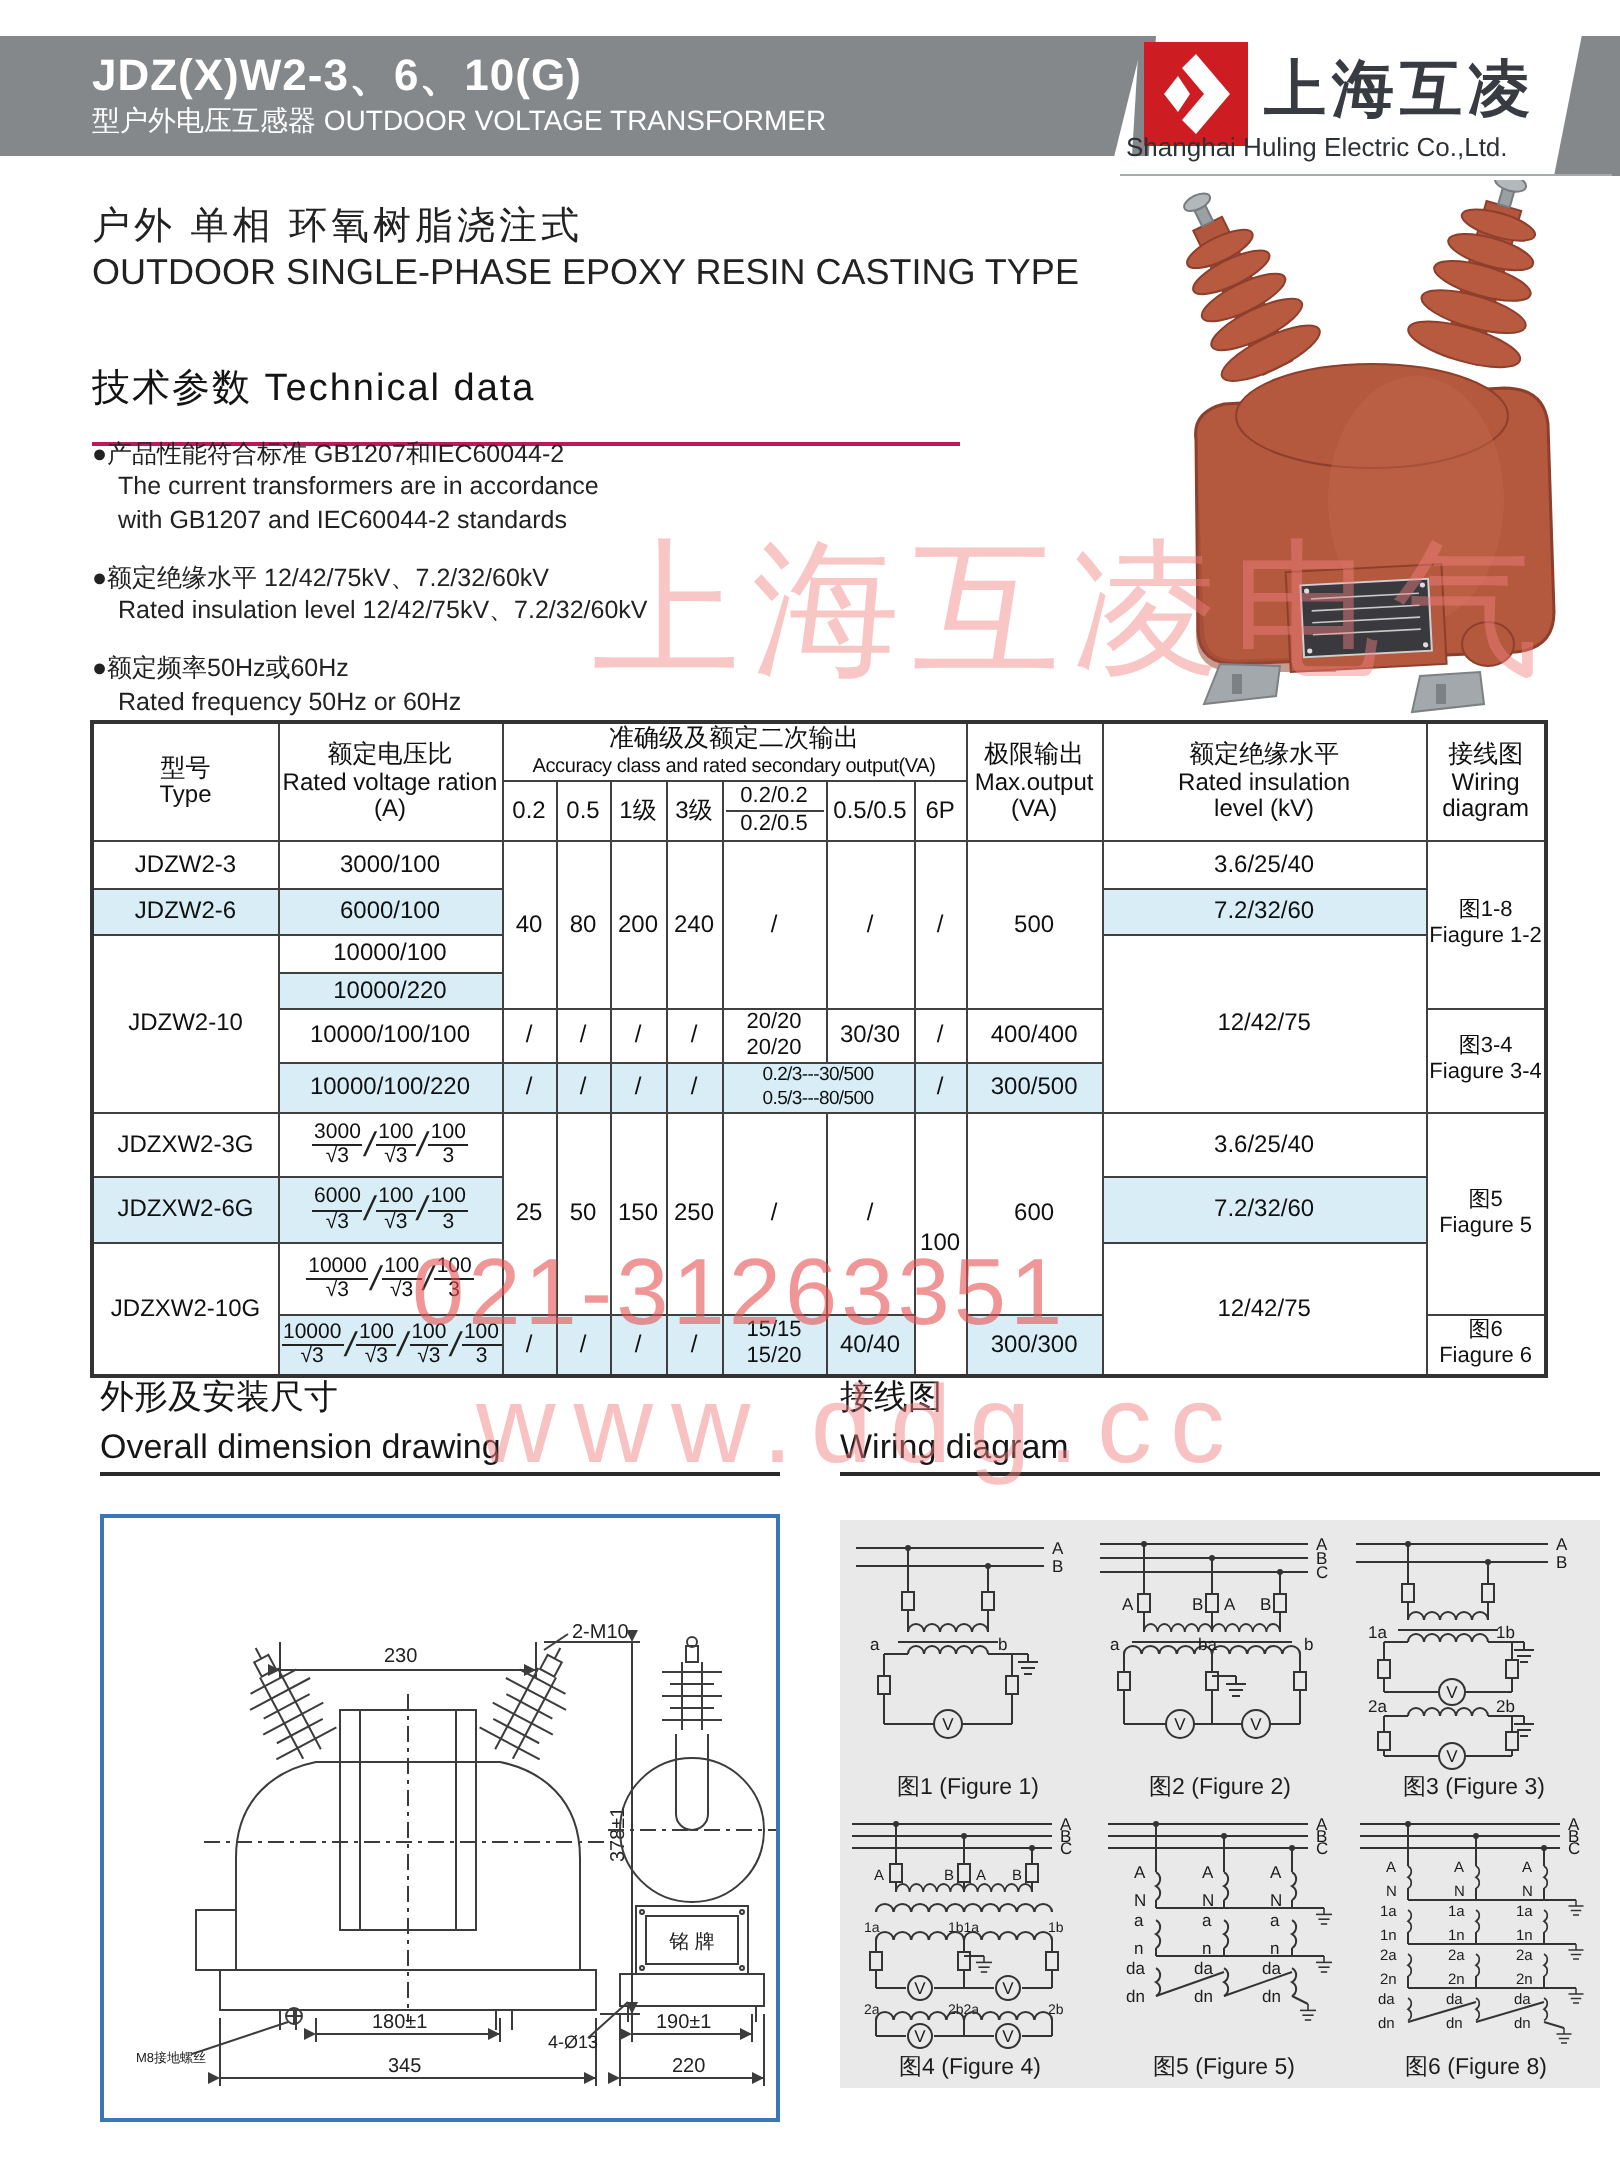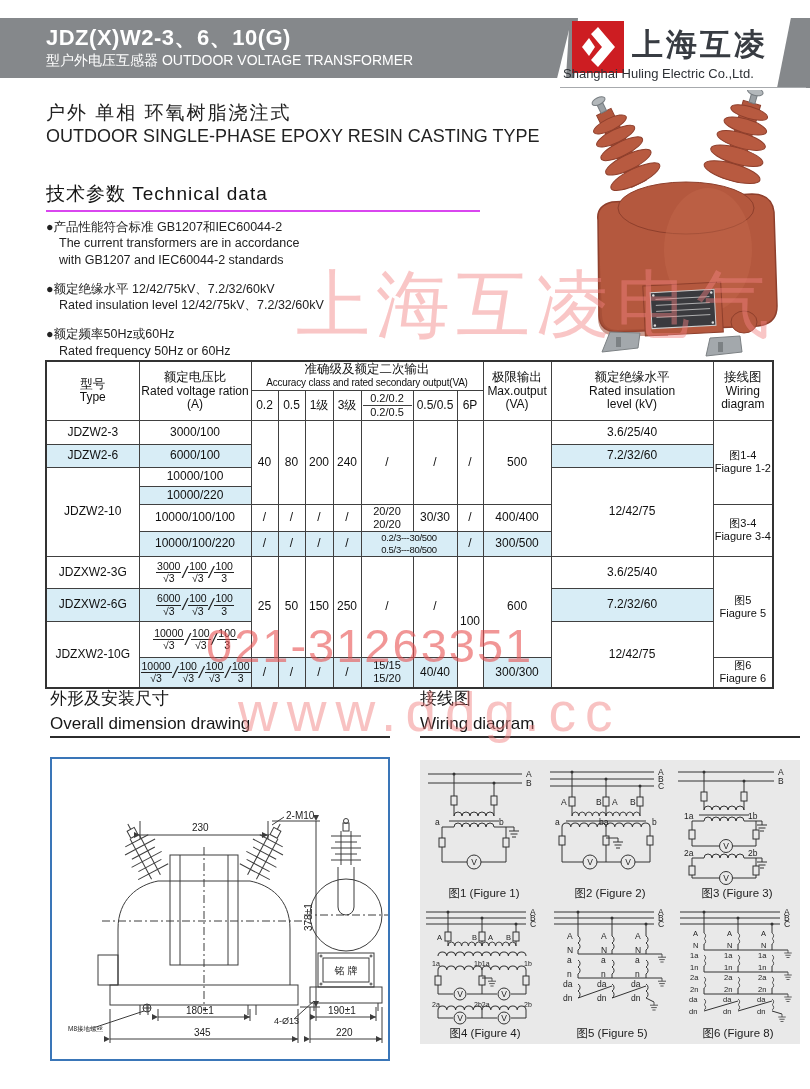--- a/index.html
+++ b/index.html
@@ -12,21 +12,21 @@
   .band-corner{left:777px;top:18px;width:33px;height:70px;background:#85888b;clip-path:polygon(42% 0,100% 0,100% 100%,0 100%);}
   .hd-title{left:46px;top:23px;font-size:22px;font-weight:bold;color:#fff;letter-spacing:.5px;}
   .hd-sub{left:46px;top:52px;font-size:14px;color:#fff;text-align:right;}
   .logo-box{left:572px;top:21px;width:52px;height:52px;background:#cd1d22;}
   .brand-cn{left:632px;top:24px;font-size:31px;font-weight:bold;color:#383c42;letter-spacing:3px;}
   .brand-en{left:563px;top:66px;font-size:13px;color:#2e3237;}
   .brand-rule{left:560px;top:87px;width:246px;height:0;border-top:1px solid #a7aaad;}
   
   .intro-cn{left:46px;top:100px;font-size:19px;color:#222;letter-spacing:2px;}
   .intro-en{left:46px;top:126px;font-size:18px;color:#222;}
-  .tech-h{left:46px;top:181px;width:434px;font-size:19px;color:#141414;border-bottom:2px solid #d946ef;padding-bottom:3px;letter-spacing:1px;}
+  .tech-h{left:46px;top:181px;width:434px;font-size:19px;color:#141414;border-bottom:2px solid #be185d;padding-bottom:14px;letter-spacing:1px;}
   .bullets{left:46px;top:219px;width:430px;font-size:12.5px;color:#222;line-height:1.3;}
   .bullet{margin-bottom:13px;}
   .bullet .en{padding-left:13px;}
   
   .wm{pointer-events:none;white-space:nowrap;z-index:6;font-weight:normal;}
   .wm1{left:296px;top:256px;font-size:74px;color:rgba(241,128,128,.45);letter-spacing:6px;}
   .wm2{left:206px;top:618px;font-size:47px;color:rgba(232,80,80,.6);letter-spacing:2px;}
   .wm3{left:238px;top:680px;font-size:55px;color:rgba(241,128,128,.48);letter-spacing:9px;}
   
   .spec-wrap{left:45px;top:360px;z-index:2;}
@@ -200,21 +200,21 @@
       <td rowspan="4">40</td>
       <td rowspan="4">80</td>
       <td rowspan="4">200</td>
       <td rowspan="4">240</td>
       <td rowspan="4">/</td>
       <td rowspan="4">/</td>
       <td rowspan="4">/</td>
       <td rowspan="4">500</td>
       <td>3.6/25/40</td>
       <td rowspan="4" class="stk2">
-              <div>图1-4</div>
+              <div>图1-8</div>
               <div>Fiagure 1-2</div>
             </td>
     </tr>
 
     <tr style="height:23px">
       <td class="hl">JDZW2-6</td>
       <td class="hl">6000/100</td>
       <td class="hl">7.2/32/60</td>
     </tr>
 

